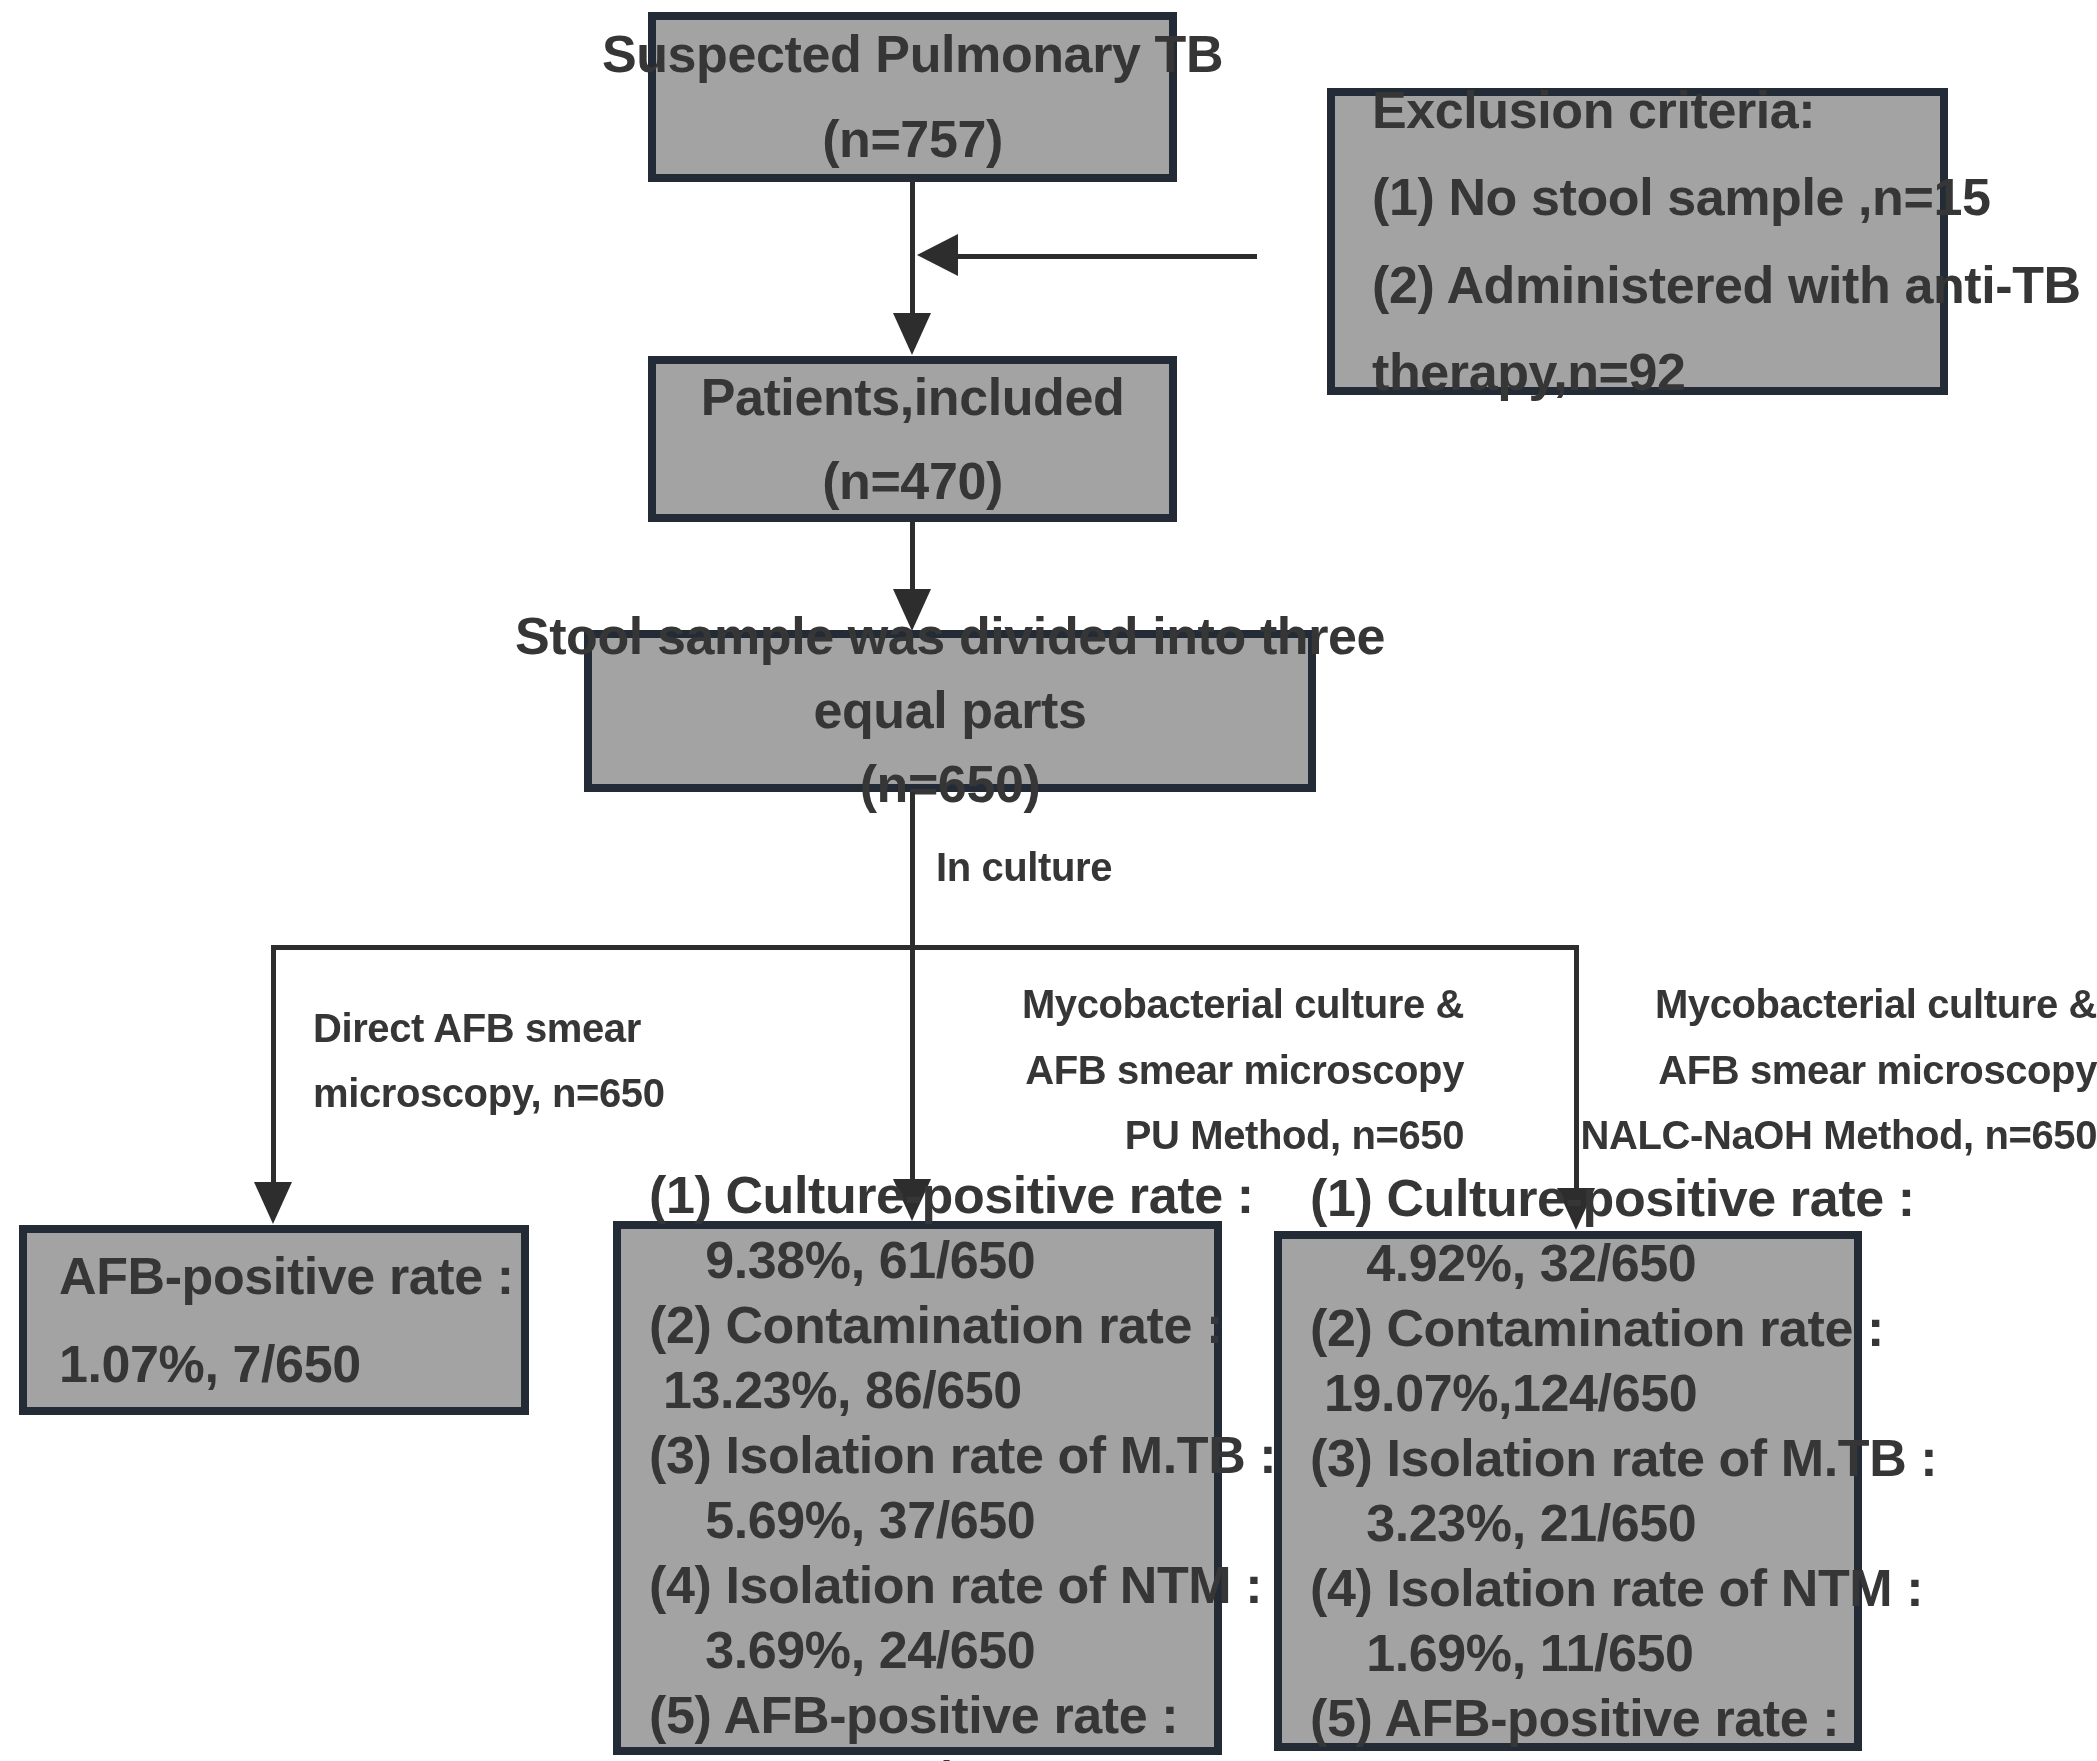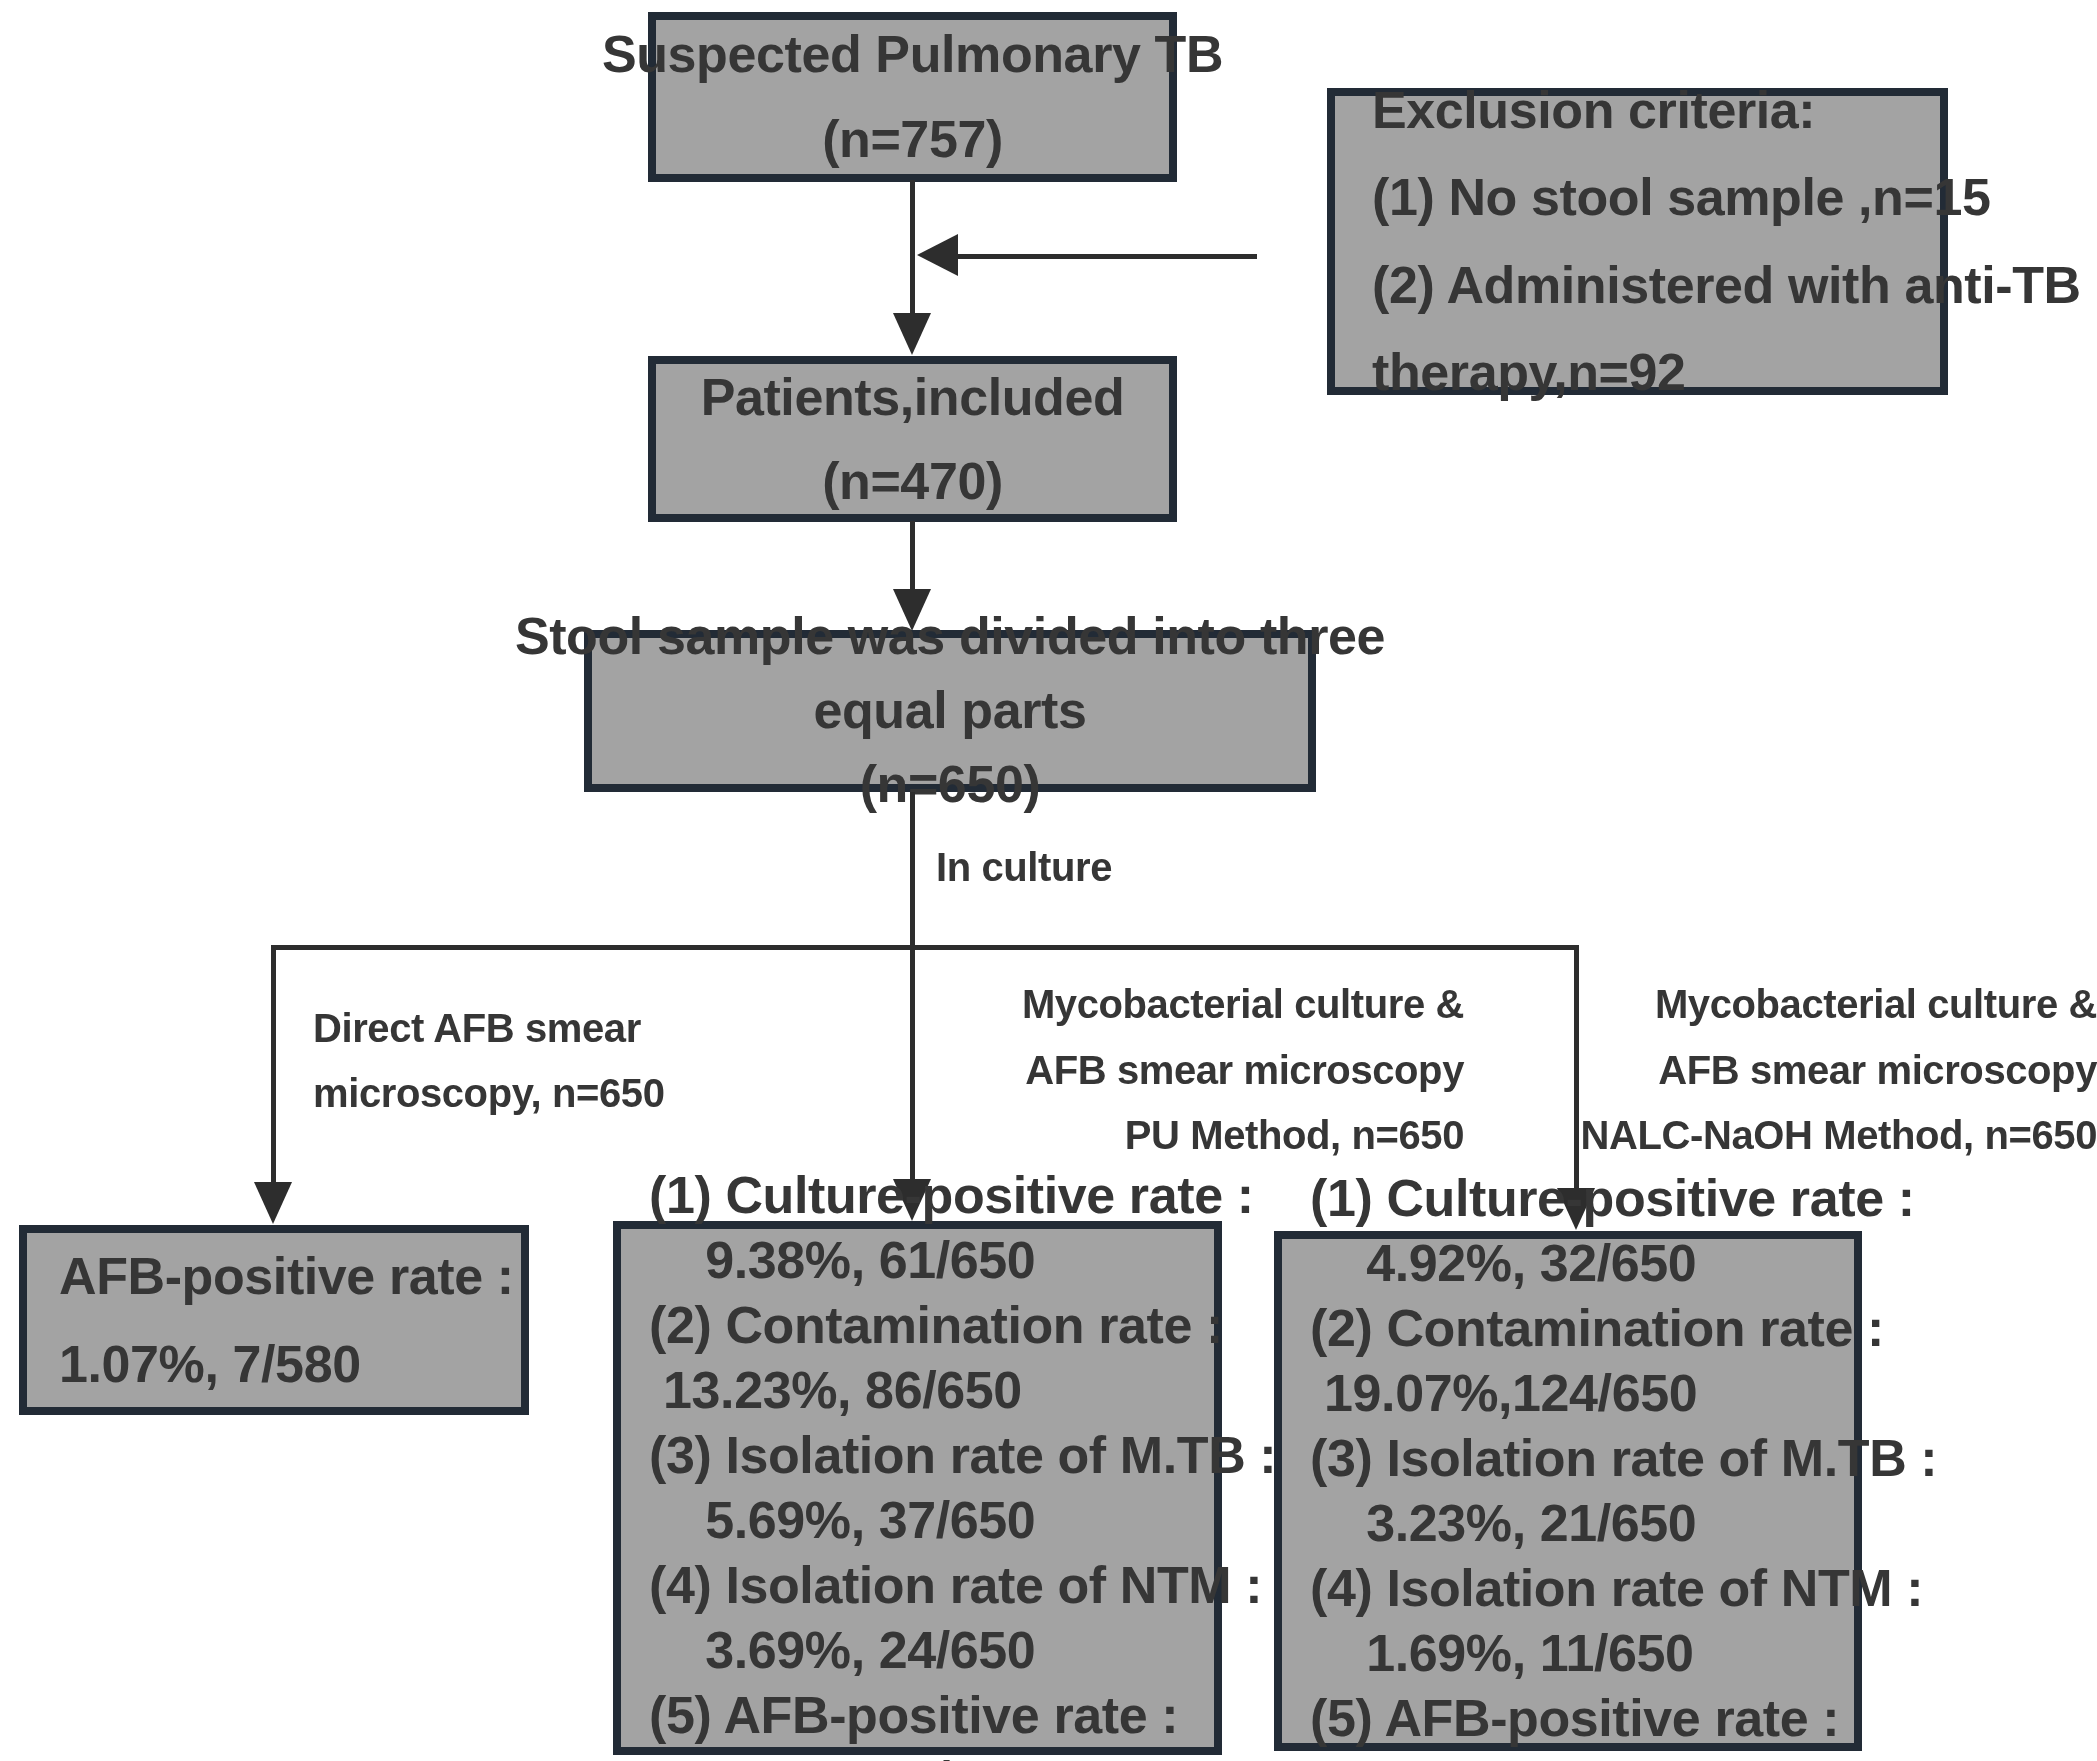--- a/index.html
+++ b/index.html
@@ -100,21 +100,21 @@
 AFB smear microscopy
 PU Method, n=650</div>
 
   <div class="vline" style="left:1574px;top:945px;width:4.6px;height:245px;"></div>
   <div class="arrow-down" style="left:1557px;top:1188px;"></div>
   <div class="lbl center" style="left:1540px;top:972px;width:557px;line-height:1.64;">Mycobacterial culture &amp;
 AFB smear microscopy
 NALC-NaOH Method, n=650</div>
 
   <div class="box leftalign" style="left:19px;top:1225px;width:510px;height:190px;padding-left:32px;line-height:1.7;">AFB-positive rate :
-1.07%, 7/580</div>
+1.07%, 7/650</div>
 
   <div class="box leftalign detail" style="left:613px;top:1221px;width:609px;height:534px;padding-left:28px;">(1) Culture-positive rate :
     9.38%, 61/650
 (2) Contamination rate :
  13.23%, 86/650
 (3) Isolation rate of M.TB :
     5.69%, 37/650
 (4) Isolation rate of NTM :
     3.69%, 24/650
 (5) AFB-positive rate :

